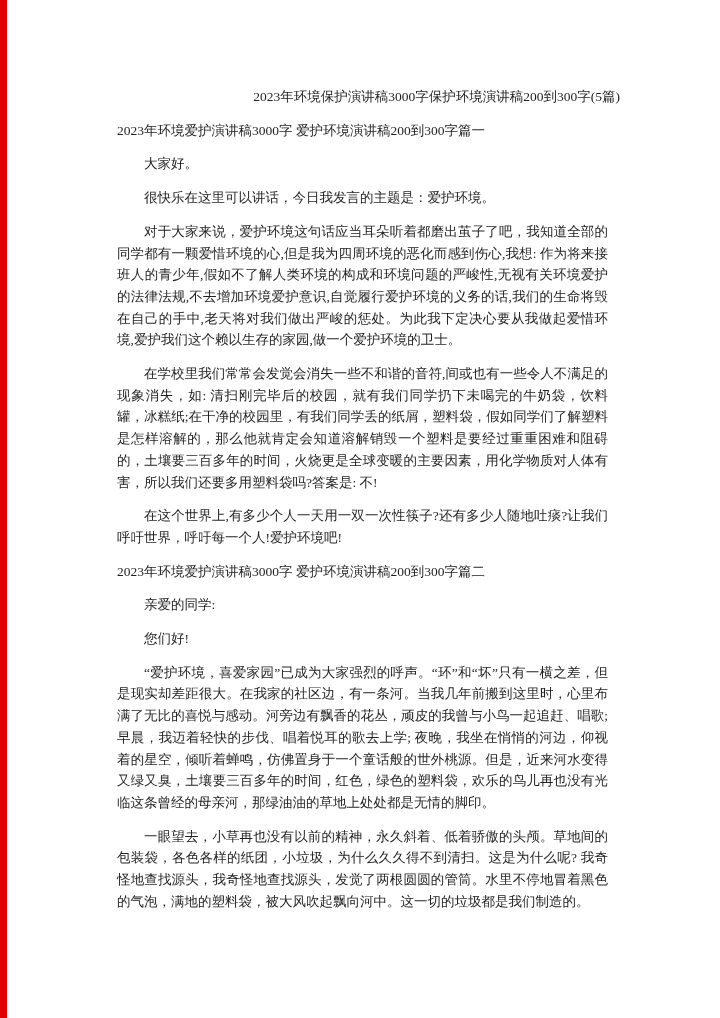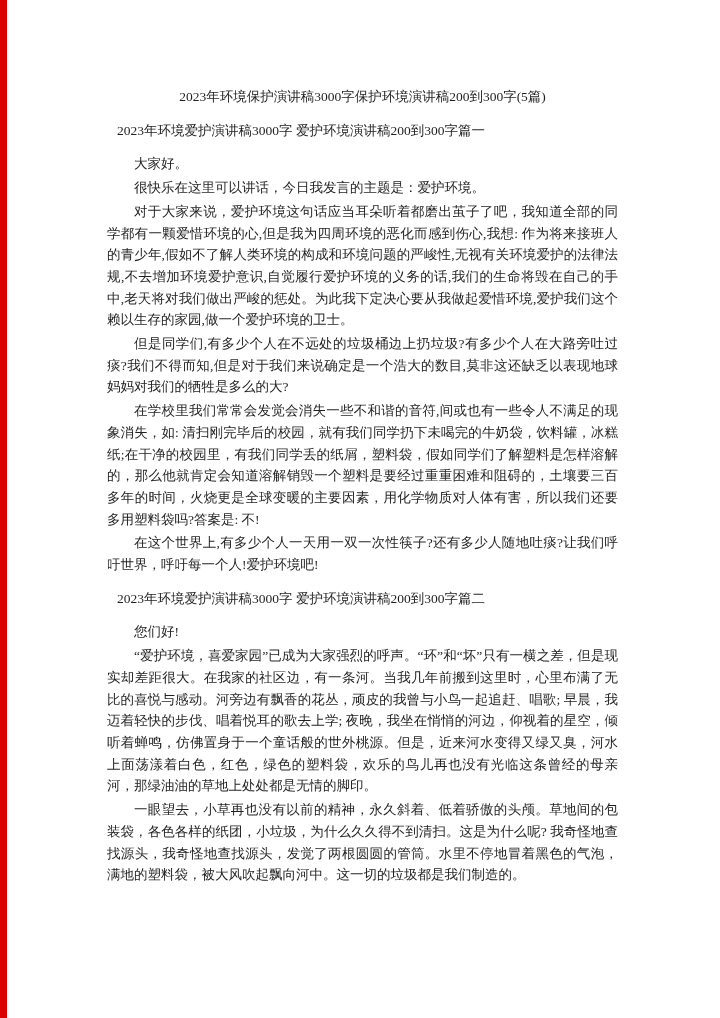--- a/index.html
+++ b/index.html
@@ -27,49 +27,49 @@
   .content {
     position: absolute;
     top: 86px;
     left: 105px;
     width: 515px;
     font-size: 13.5px;
     line-height: 21.7px;
   }
   .doc-title {
     margin: 0 0 10px 0;
-    text-align: center;
+    text-align: right;
     text-indent: 0;
   }
   .section-heading {
     margin: 12px;
     text-indent: 0;
     text-align: left;
   }
   .para {
-    margin: 2px;
+    margin: 12px;
     text-indent: 2em;
     text-align: justify;
     word-break: break-all;
   }
 </style>
 </head>
 <body>
 
 <div class="page">
   <div class="accent-bar" style="background: rgb(221, 0, 0);"></div>
   <div class="content">
     <p class="doc-title">2023年环境保护演讲稿3000字保护环境演讲稿200到300字(5篇)</p>
     <div id="sections">
         <p class="section-heading">2023年环境爱护演讲稿3000字 爱护环境演讲稿200到300字篇一</p>
         <p class="para">大家好。</p>
         <p class="para">很快乐在这里可以讲话，今日我发言的主题是：爱护环境。</p>
         <p class="para">对于大家来说，爱护环境这句话应当耳朵听着都磨出茧子了吧，我知道全部的同学都有一颗爱惜环境的心,但是我为四周环境的恶化而感到伤心,我想: 作为将来接班人的青少年,假如不了解人类环境的构成和环境问题的严峻性,无视有关环境爱护的法律法规,不去增加环境爱护意识,自觉履行爱护环境的义务的话,我们的生命将毁在自己的手中,老天将对我们做出严峻的惩处。为此我下定决心要从我做起爱惜环境,爱护我们这个赖以生存的家园,做一个爱护环境的卫士。</p>
-        <p class="para">但是同学们,有多少个人在不远处的垃圾桶边上扔垃圾?有多少个人在大路旁吐过痰?我们不得而知,但是对于我们来说确定是一个浩大的数目,莫非这还缺乏以表现地球妈妈对我们的牺牲是多么的大?</p>
         <p class="para">在学校里我们常常会发觉会消失一些不和谐的音符,间或也有一些令人不满足的现象消失，如: 清扫刚完毕后的校园，就有我们同学扔下未喝完的牛奶袋，饮料罐，冰糕纸;在干净的校园里，有我们同学丢的纸屑，塑料袋，假如同学们了解塑料是怎样溶解的，那么他就肯定会知道溶解销毁一个塑料是要经过重重困难和阻碍的，土壤要三百多年的时间，火烧更是全球变暖的主要因素，用化学物质对人体有害，所以我们还要多用塑料袋吗?答案是: 不!</p>
         <p class="para">在这个世界上,有多少个人一天用一双一次性筷子?还有多少人随地吐痰?让我们呼吁世界，呼吁每一个人!爱护环境吧!</p>
         <p class="section-heading">2023年环境爱护演讲稿3000字 爱护环境演讲稿200到300字篇二</p>
+        <p class="para">亲爱的同学:</p>
         <p class="para">您们好!</p>
-        <p class="para">“爱护环境，喜爱家园”已成为大家强烈的呼声。“环”和“坏”只有一横之差，但是现实却差距很大。在我家的社区边，有一条河。当我几年前搬到这里时，心里布满了无比的喜悦与感动。河旁边有飘香的花丛，顽皮的我曾与小鸟一起追赶、唱歌; 早晨，我迈着轻快的步伐、唱着悦耳的歌去上学; 夜晚，我坐在悄悄的河边，仰视着的星空，倾听着蝉鸣，仿佛置身于一个童话般的世外桃源。但是，近来河水变得又绿又臭，河水上面荡漾着白色，红色，绿色的塑料袋，欢乐的鸟儿再也没有光临这条曾经的母亲河，那绿油油的草地上处处都是无情的脚印。</p>
+        <p class="para">“爱护环境，喜爱家园”已成为大家强烈的呼声。“环”和“坏”只有一横之差，但是现实却差距很大。在我家的社区边，有一条河。当我几年前搬到这里时，心里布满了无比的喜悦与感动。河旁边有飘香的花丛，顽皮的我曾与小鸟一起追赶、唱歌; 早晨，我迈着轻快的步伐、唱着悦耳的歌去上学; 夜晚，我坐在悄悄的河边，仰视着的星空，倾听着蝉鸣，仿佛置身于一个童话般的世外桃源。但是，近来河水变得又绿又臭，土壤要三百多年的时间，红色，绿色的塑料袋，欢乐的鸟儿再也没有光临这条曾经的母亲河，那绿油油的草地上处处都是无情的脚印。</p>
         <p class="para">一眼望去，小草再也没有以前的精神，永久斜着、低着骄傲的头颅。草地间的包装袋，各色各样的纸团，小垃圾，为什么久久得不到清扫。这是为什么呢? 我奇怪地查找源头，我奇怪地查找源头，发觉了两根圆圆的管筒。水里不停地冒着黑色的气泡，满地的塑料袋，被大风吹起飘向河中。这一切的垃圾都是我们制造的。</p>
       </div>
   </div>
 </div>
 
 </body></html>

